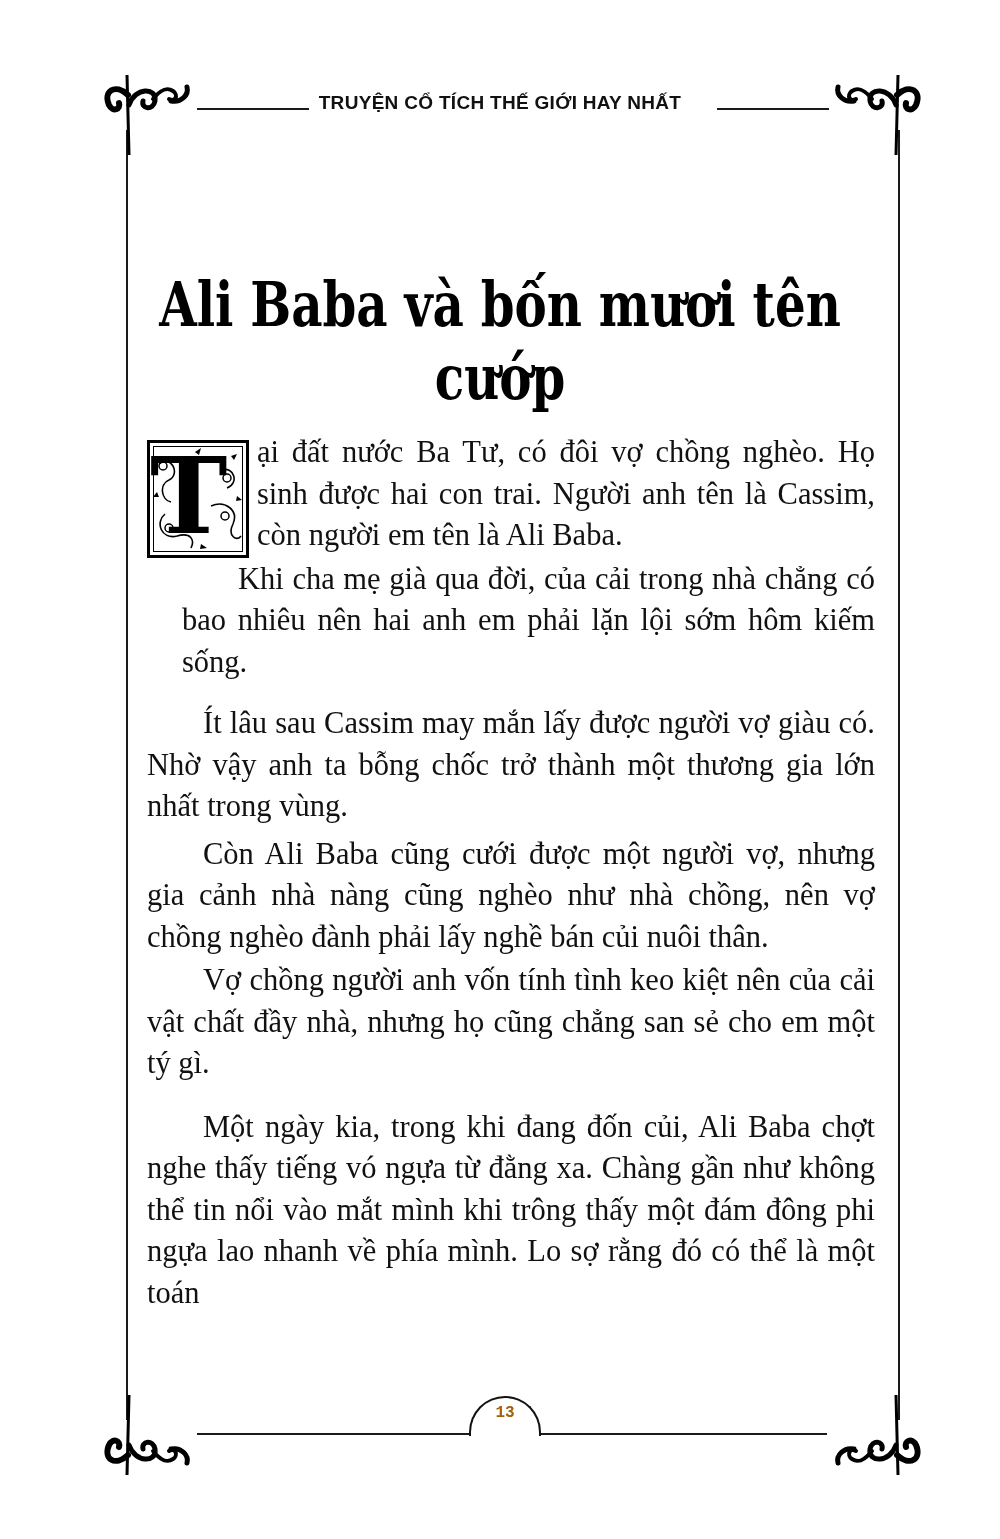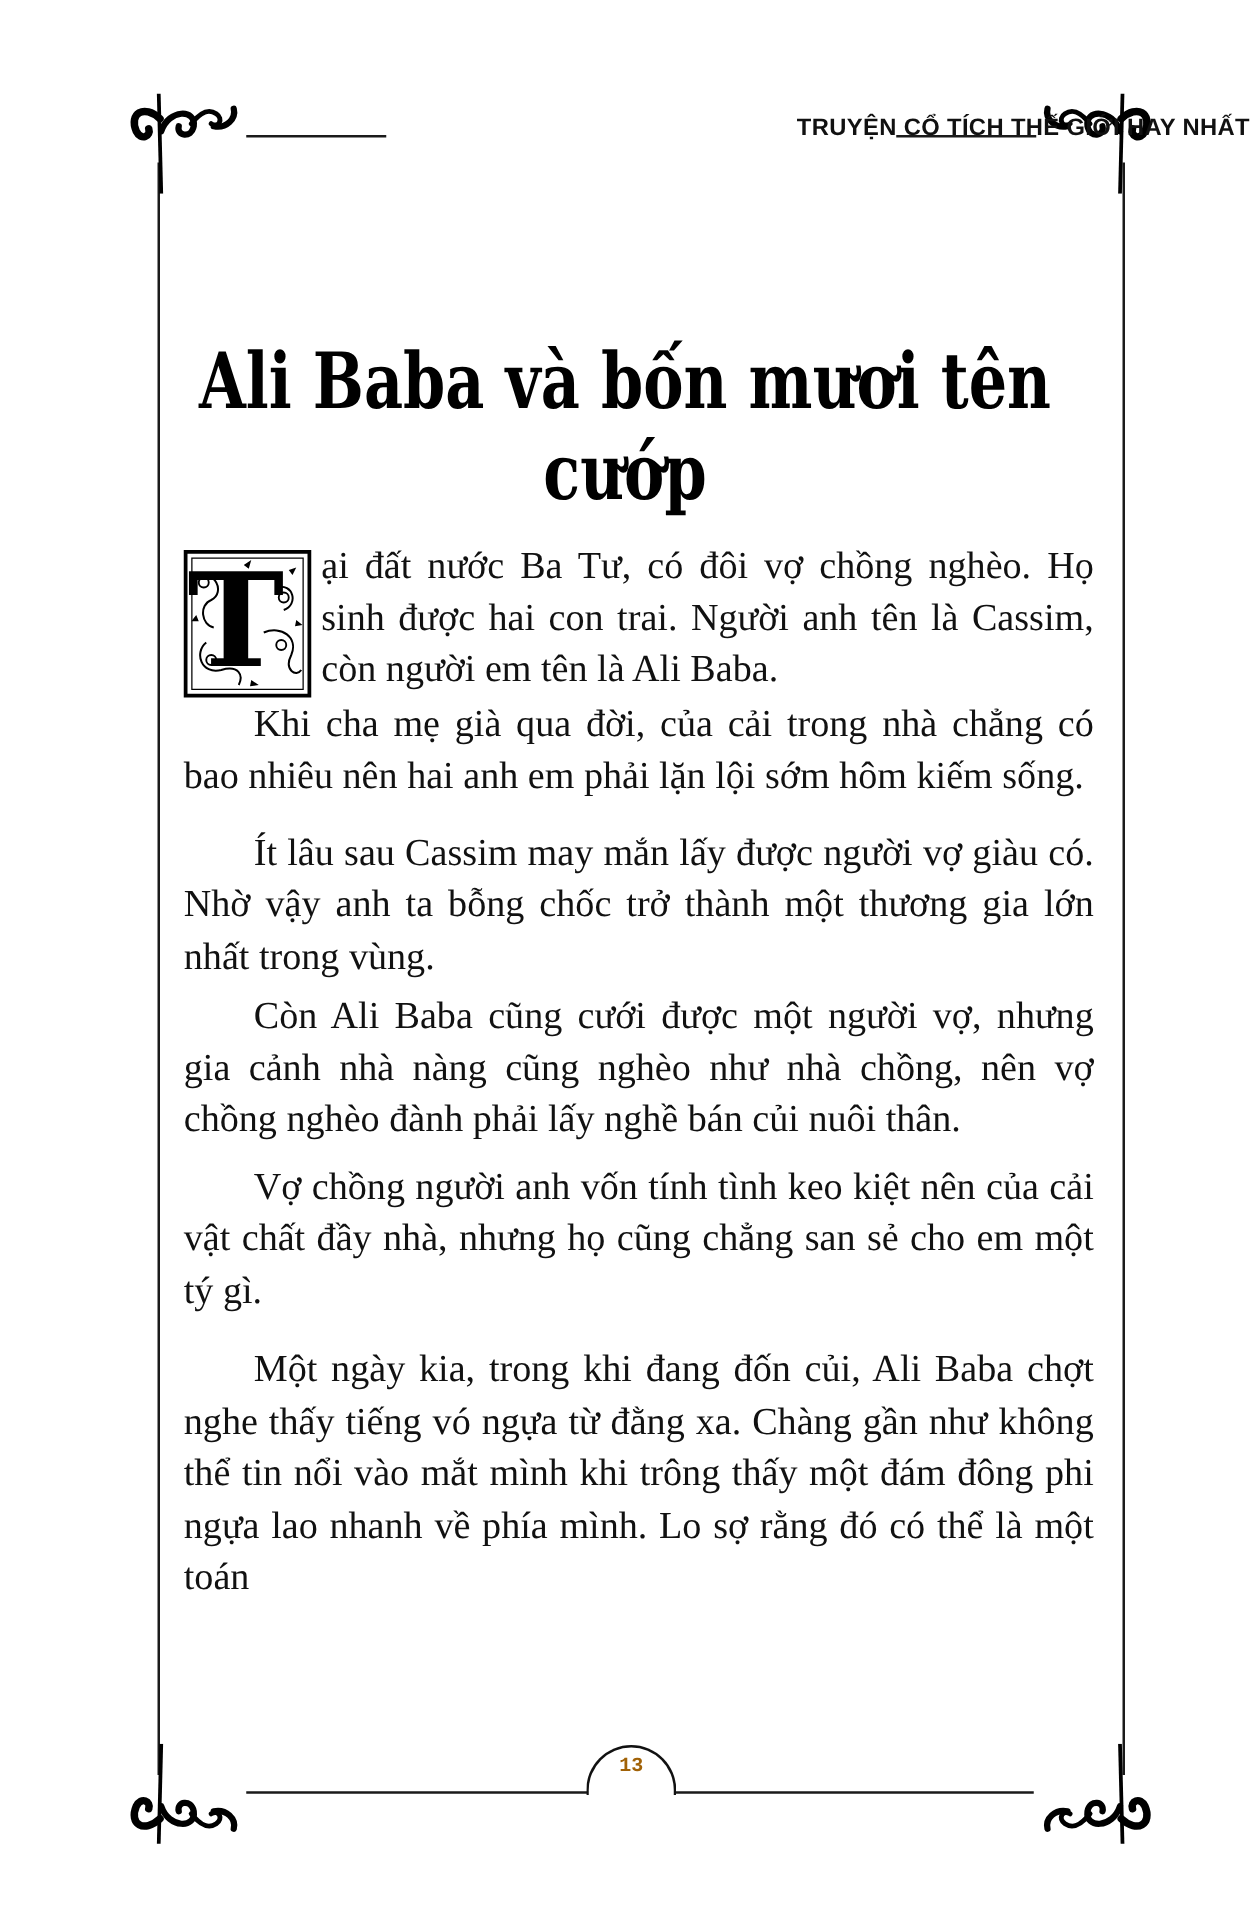--- a/index.html
+++ b/index.html
@@ -5,21 +5,21 @@
   html, body { margin: 0; padding: 0; background: #ffffff; }
   body { width: 1000px; height: 1539px; position: relative; overflow: hidden; color: #111; }
 
   .frame-line-v { position: absolute; width: 2px; background: #1a1a1a; }
   .frame-line-h { position: absolute; height: 2px; background: #1a1a1a; }
 
   .ornament { position: absolute; width: 100px; height: 90px; }
 
   .running-header {
     position: absolute; top: 92px; left: 0; width: 1000px;
-    text-align: right;
+    text-align: center;
     font-family: "Liberation Sans", sans-serif; font-weight: bold;
     font-size: 19px; letter-spacing: 0.3px; color: #111;
   }
 
   .title {
     position: absolute; top: 268px; left: 0; width: 1000px; text-align: center;
     font-family: "DejaVu Serif", serif; font-weight: bold;
     font-size: 62px; letter-spacing: 0px; color: #000;
     transform: scaleX(0.78); transform-origin: 50% 50%;
   }
@@ -103,21 +103,21 @@
         <path d="M8 20 C20 10, 30 30, 18 36 C8 40, 10 56, 20 58 M70 26 C84 22, 88 40, 76 44 M14 70 C4 78, 10 96, 26 92 C40 88, 44 96, 40 104 M60 62 C74 56, 88 66, 82 80 C76 92, 86 98, 90 92" stroke="#000" stroke-width="1.6" fill="none"></path>
         <circle cx="12" cy="22" r="4" fill="none" stroke="#000" stroke-width="1.5"></circle>
         <circle cx="76" cy="34" r="4" fill="none" stroke="#000" stroke-width="1.5"></circle>
         <circle cx="74" cy="72" r="4" fill="none" stroke="#000" stroke-width="1.5"></circle>
         <circle cx="18" cy="84" r="4" fill="none" stroke="#000" stroke-width="1.5"></circle>
         <path d="M44 8 l6 -4 l-2 7z M80 12 l6 -2 l-3 6z M6 48 l-4 5 l6 0z M86 52 l5 4 l-6 1z M50 100 l6 4 l-7 1z" fill="#000"></path>
       </svg>
       <span class="dropcap-letter">T</span>
     </span><span>ại đất nước Ba Tư, có đôi vợ chồng nghèo. Họ sinh được hai con trai. Người anh tên là Cassim, còn người em tên là Ali Baba.</span>
   </p>
-  <p style="margin-top:2px;">Khi cha mẹ già qua đời, của cải trong nhà chẳng có bao nhiêu nên hai anh em phải lặn lội sớm hôm kiếm sống.</p>
+  <p style="margin-top:2px;margin-left:35px;">Khi cha mẹ già qua đời, của cải trong nhà chẳng có bao nhiêu nên hai anh em phải lặn lội sớm hôm kiếm sống.</p>
   <p style="margin-top:20px;">Ít lâu sau Cassim may mắn lấy được người vợ giàu có. Nhờ vậy anh ta bỗng chốc trở thành một thương gia lớn nhất trong vùng.</p>
   <p style="margin-top:6px;">Còn Ali Baba cũng cưới được một người vợ, nhưng gia cảnh nhà nàng cũng nghèo như nhà chồng, nên vợ chồng nghèo đành phải lấy nghề bán củi nuôi thân.</p>
-  <p style="margin-top:12px;">Vợ chồng người anh vốn tính tình keo kiệt nên của cải vật chất đầy nhà, nhưng họ cũng chẳng san sẻ cho em một tý gì.</p>
+  <p style="margin-top:2px;">Vợ chồng người anh vốn tính tình keo kiệt nên của cải vật chất đầy nhà, nhưng họ cũng chẳng san sẻ cho em một tý gì.</p>
   <p style="margin-top:22px;">Một ngày kia, trong khi đang đốn củi, Ali Baba chợt nghe thấy tiếng vó ngựa từ đằng xa. Chàng gần như không thể tin nổi vào mắt mình khi trông thấy một đám đông phi ngựa lao nhanh về phía mình. Lo sợ rằng đó có thể là một toán</p>
 </div>
 
 <div class="page-number-arc"></div>
 <div class="page-number">13</div>
 
 </body></html>

